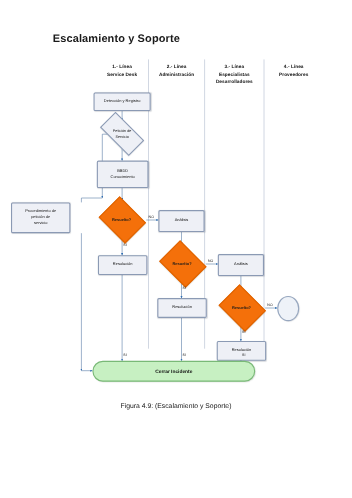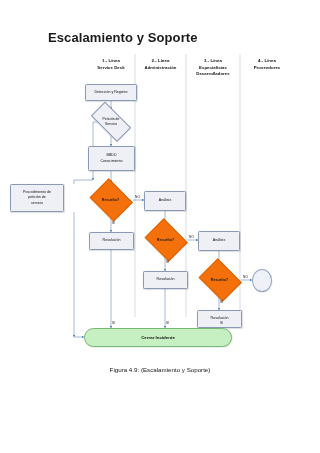--- a/index.html
+++ b/index.html
@@ -14,21 +14,21 @@
     color: #000000;
     position: relative;
     overflow: hidden;
   }
 
   
   #page-title {
     position: absolute;
     left: 48px;
     top: 30px;
-    font-size: 13px;
+    font-size: 10px;
     font-weight: bold;
     letter-spacing: 0.1px;
     color: #1a1a1a;
     white-space: nowrap;
   }
 
   
   #diagram {
     position: absolute;
     left: 0;

